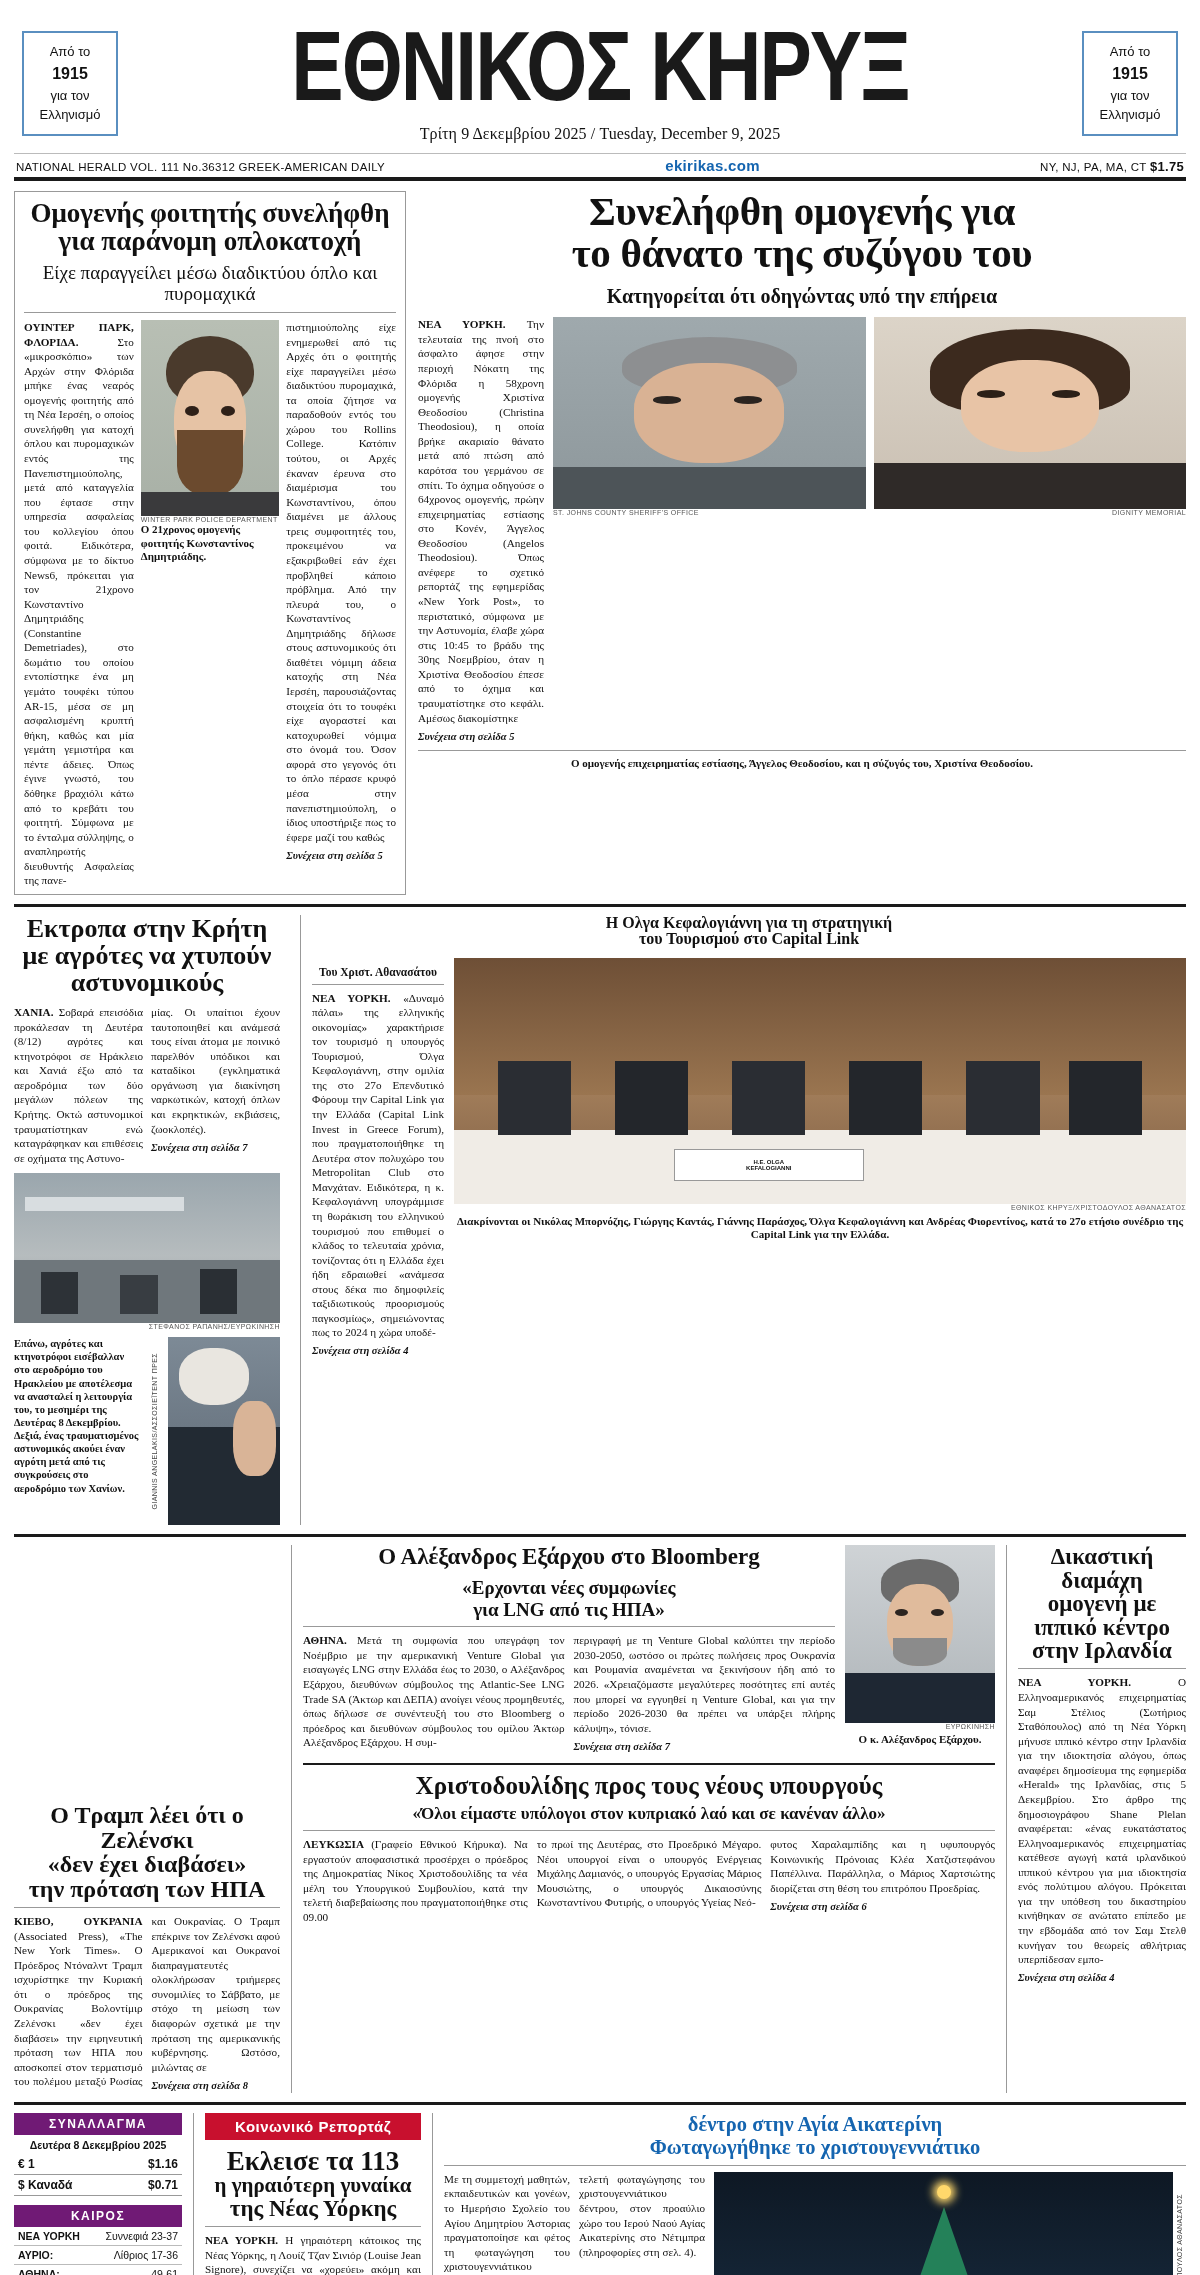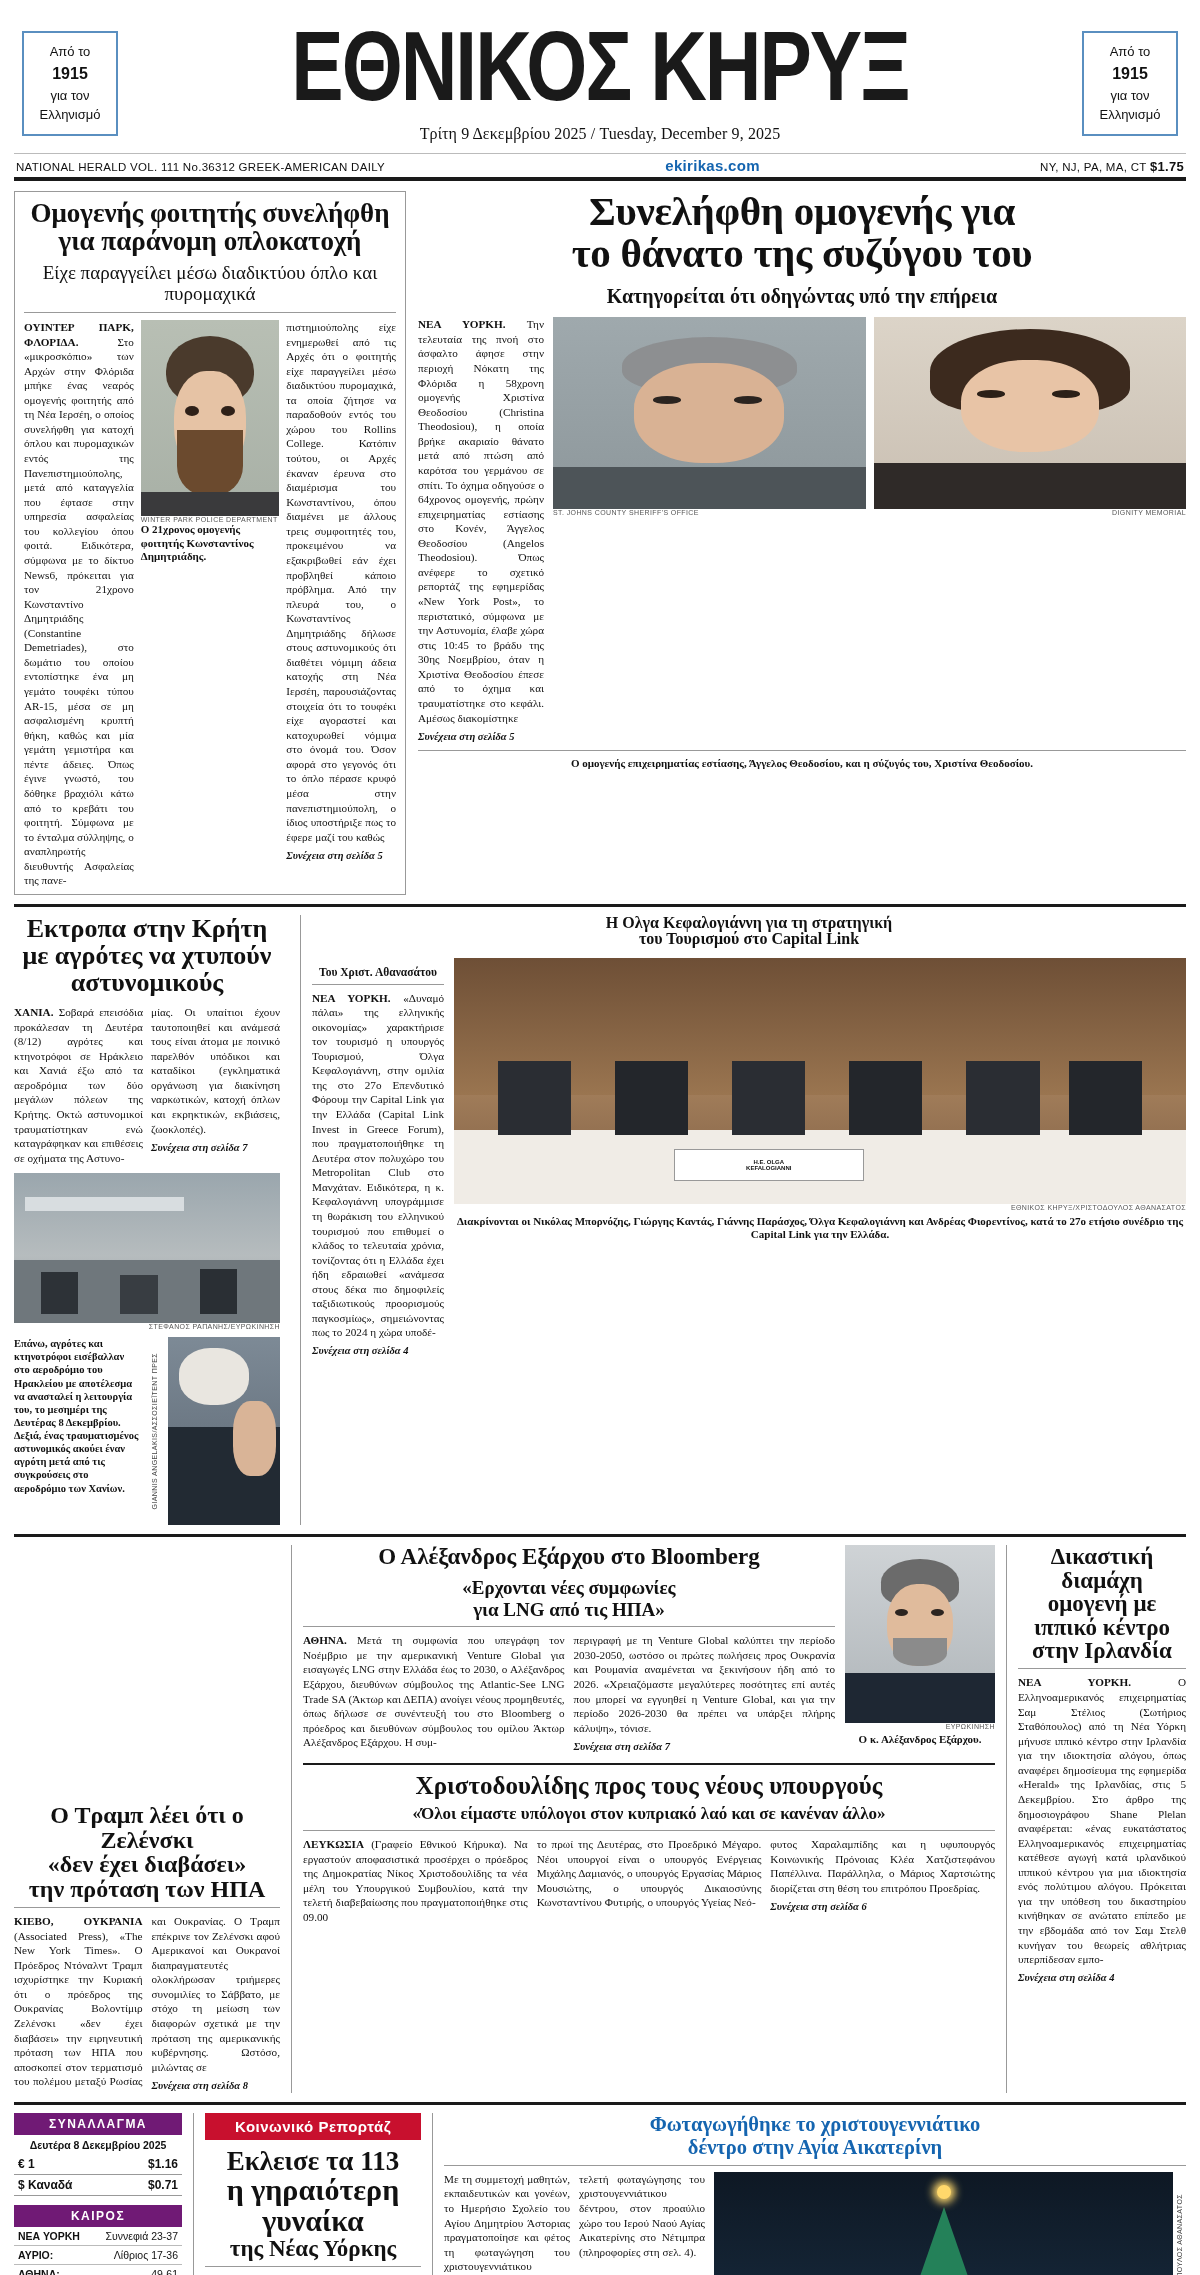--- a/index.html
+++ b/index.html
@@ -427,35 +427,35 @@
           <span>49-61</span>
         </div>
 
       </div>
 
     </div>
 
     <div class="vsep" style="padding-left:11px;width:228px">
       <div class="social-head">Κοινωνικό Ρεπορτάζ</div>
       <div class="hl" style="font-size:27px;margin-top:8px">Εκλεισε τα 113</div>
-      <div class="hl" style="font-size:30px">η γηραιότερη γυναίκα</div>
+      <div class="hl" style="font-size:21px">η γηραιότερη γυναίκα</div>
       <div class="hl" style="font-size:23px">της Νέας Υόρκης</div>
       <div class="hair"></div>
       <div class="body-col">
         <span class="dateline">ΝΕΑ ΥΟΡΚΗ.</span>
         <span>Η γηραιότερη κάτοικος της Νέας Υόρκης, η Λουίζ Τζαν Σινιόρ (Louise Jean Signore), συνεχίζει να «χορεύει» ακόμη και μετά τα 113α γενέθλιά της, παραμένοντας ενεργή και αισιόδοξη για την κοινότητά της στο Μπρονξ.
 
 Πρόσφατα επισκέφθηκε το Bartow Center κοντά στο διαμέρισμά της στην περιοχή Co-Op City και οι φίλοι της της διοργάνωσαν υπέροχη παράσταση. «Απολαμβάνω τον χορό και μένω έτσιασε με ωραία αρωμα και κρατώ ρυθμικά τα πόδια της», ανέφερε στη «New York Post» η κόρη και γειτόνισσά της, Φράνσις Πέρκης.</span>
       </div>
 
     </div>
 
     <div class="vsep" style="padding-left:11px;flex:1">
+      <div class="xmas-head">δέντρο στην Αγία Αικατερίνη</div>
       <div class="xmas-head">Φωταγωγήθηκε το χριστουγεννιάτικο</div>
-      <div class="xmas-head">δέντρο στην Αγία Αικατερίνη</div>
       <div class="hair"></div>
 
       <div style="display:flex;gap:9px;">
         <div class="body-col" style="width:126px">Με τη συμμετοχή μαθητών, εκπαιδευτικών και γονέων, το Ημερήσιο Σχολείο του Αγίου Δημητρίου Άστοριας πραγματοποίησε και φέτος τη φωταγώγηση του χριστουγεννιάτικου δέντρου της Αγίας Αικατερίνης την Κυριακή 7 Δεκεμβρίου, την καθιερωμένη</div>
         <div class="body-col" style="width:126px">τελετή φωταγώγησης του χριστουγεννιάτικου δέντρου, στον προαύλιο χώρο του Ιερού Ναού Αγίας Αικατερίνης στο Νέτιμπρα (πληροφορίες στη σελ. 4).</div>
 
         <div style="flex:1;display:flex;">
           <div class="ph" style="flex:1;height:258px;background:linear-gradient(180deg,#0e1824 0%,#16283a 55%,#0b1320 100%);">
             <div class="tree" style="left:50%;bottom:9%;transform:translateX(-50%);width:0;height:0;
                  border-left:52px solid transparent;border-right:52px solid transparent;border-bottom:172px solid #1d6f4a;"></div>

